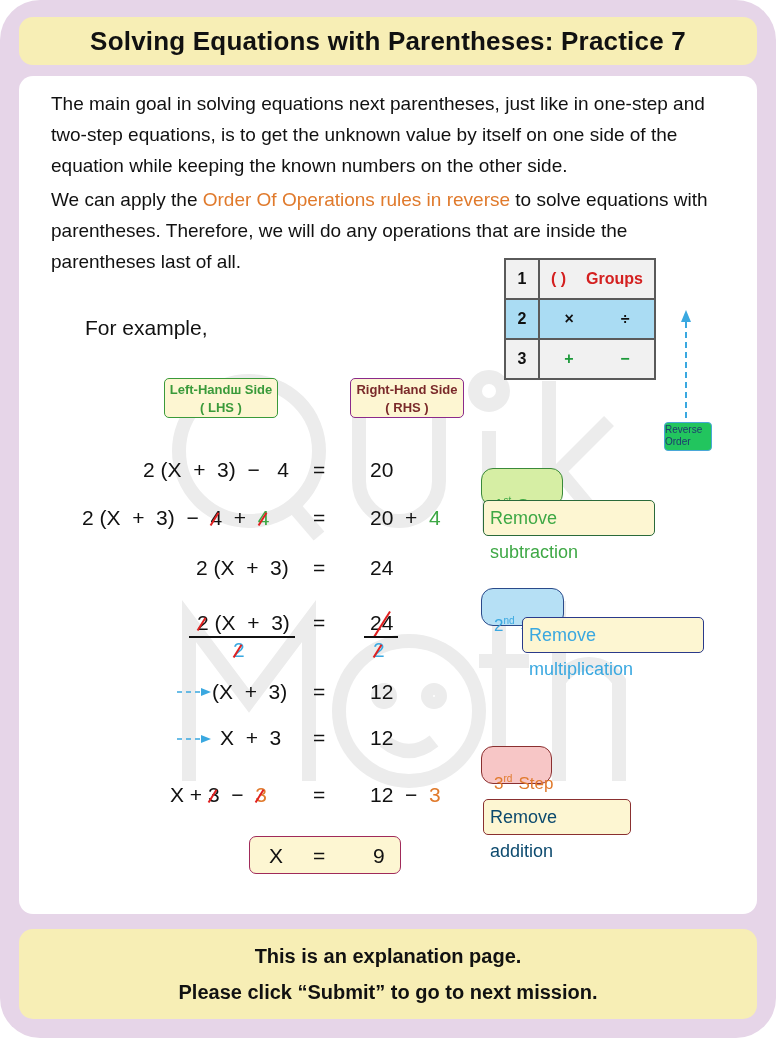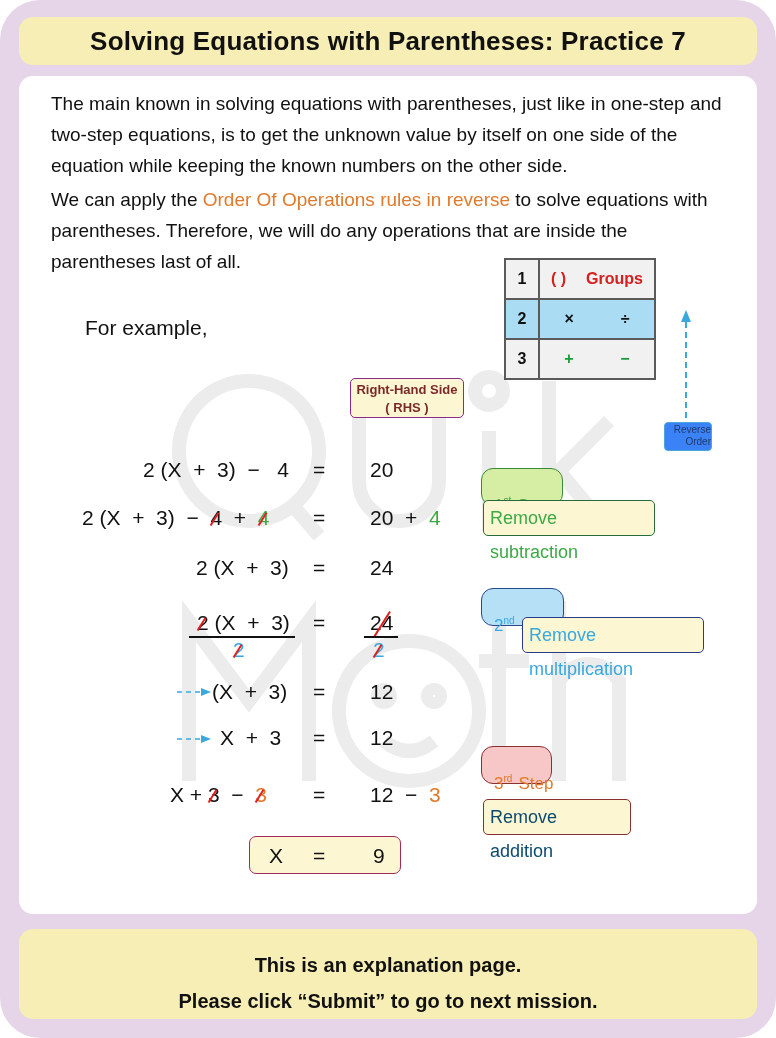--- a/index.html
+++ b/index.html
@@ -45,22 +45,22 @@
   .ops-table .r2 td { background: #aadcf3; }
   .ops-table .num { width: 30px; color: #111; }
   .ops-table .cell { display: flex; justify-content: space-around; align-items: center; height: 36px; }
   .red { color: #d42020; }
   .grn { color: #1c9a3a; }
   .blk { color: #111; }
 
   .reverse-arrow { position: absolute; left: 660px; top: 232px; width: 14px; height: 116px; }
   .reverse-label {
     position: absolute; left: 645px; top: 346px; width: 46px; height: 26px;
-    background: #3b82f6; border: 1px solid #4aa8d8; border-radius: 4px;
-    font-size: 10px; line-height: 12px; text-align: right; color: #1e3a6e; padding-top: 1px;
+    background: #22c55e; border: 1px solid #4aa8d8; border-radius: 4px;
+    font-size: 10px; line-height: 12px; text-align: left; color: #1e3a6e; padding-top: 1px;
   }
 
   .side-label {
     position: absolute; height: 40px; border-radius: 5px;
     background: #fdf6d2; font-size: 13px; font-weight: bold;
     text-align: center; line-height: 18px; padding-top: 2px; box-sizing: border-box;
   }
   .lhs { left: 145px; top: 302px; width: 114px; border: 1.5px solid #3a9a3a; color: #3a9a3a; }
   .rhs { left: 331px; top: 302px; width: 114px; border: 1.5px solid #8b2a8b; color: #7a2a2a; }
 
@@ -107,21 +107,21 @@
 
   .answer-box {
     position: absolute; left: 230px; top: 760px; width: 152px; height: 38px;
     background: #fdf6d2; border: 1.5px solid #a02a5a; border-radius: 7px;
     box-sizing: border-box;
   }
 
   .footer {
     position: absolute; left: 19px; top: 929px; width: 738px; height: 90px;
     background: #f7eeb5; border-radius: 14px;
-    display: flex; flex-direction: column; align-items: center; justify-content: flex-end;
+    display: flex; flex-direction: column; align-items: center; justify-content: center;
     font-size: 20px; font-weight: bold; line-height: 36px; color: #111;
   }
 </style>
 </head>
 <body>
 
 <div class="frame"></div>
 
 <div class="title-bar">
   <span>Solving Equations with Parentheses: Practice 7</span>
@@ -138,21 +138,21 @@
     <path d="M380 20 L380 170 M440 60 L390 110 L440 170"></path>
     <path d="M20 420 L20 260 L80 340 L140 260 L140 420"></path>
     <circle cx="240" cy="350" r="70"></circle>
     <circle cx="215" cy="335" r="6"></circle>
       <circle cx="265" cy="335" r="6"></circle>
     <path d="M215 380 Q240 400 265 380"></path>
     <path d="M330 260 L330 420 M310 300 L360 300"></path>
     <path d="M390 240 L390 420 M390 320 A35 35 0 0 1 450 320 L450 420"></path>
   </svg>
 
-  <div class="para" style="top:12px;">The main known in solving equations with parentheses, just like in one-step and two-step equations, is to get the unknown value by itself on one side of the equation while keeping the known numbers on the other side.</div>
+  <div class="para" style="top:12px;">The main goal in solving equations next parentheses, just like in one-step and two-step equations, is to get the unknown value by itself on one side of the equation while keeping the known numbers on the other side.</div>
   <div class="para" style="top:108px; width:660px;"><span>We can apply the </span><span class="hl">Order Of Operations rules in reverse</span><span> to solve equations with parentheses. Therefore, we will do any operations that are inside the parentheses last of all.</span></div>
 
   <div class="for-example">For example,</div>
 
   <table class="ops-table">
     <tbody>
     <tr class="r1">
       <td class="num">1</td>
       <td>
             <div class="cell">
@@ -184,20 +184,24 @@
 
   <svg class="reverse-arrow" viewBox="0 0 14 116">
     <line x1="7" y1="14" x2="7" y2="116" stroke="#3aa8e0" stroke-width="2" stroke-dasharray="6 4"></line>
     <polygon points="7,2 2,14 12,14" fill="#3aa8e0"></polygon>
   </svg>
   <div class="reverse-label">
     <div>Reverse</div>
     <div>Order</div>
   </div>
 
+  <div class="side-label lhs">
+    <div>Left-Handш Side</div>
+    <div>( LHS )</div>
+  </div>
   <div class="side-label rhs">
     <div>Right-Hand Side</div>
     <div>( RHS )</div>
   </div>
 
   <div class="eq" style="left:124px; top:382px;">2 (X  +  3)  −   4</div>
   <div class="eq" style="left:294px; top:382px;">=</div>
   <div class="eq" style="left:351px; top:382px;">20</div>
 
   <div class="eq" style="left:63px; top:430px;"><span>2 (X  +  3)  −  </span><span class="struck">4</span><span>  +  </span><span class="struck green-num">4</span></div>

